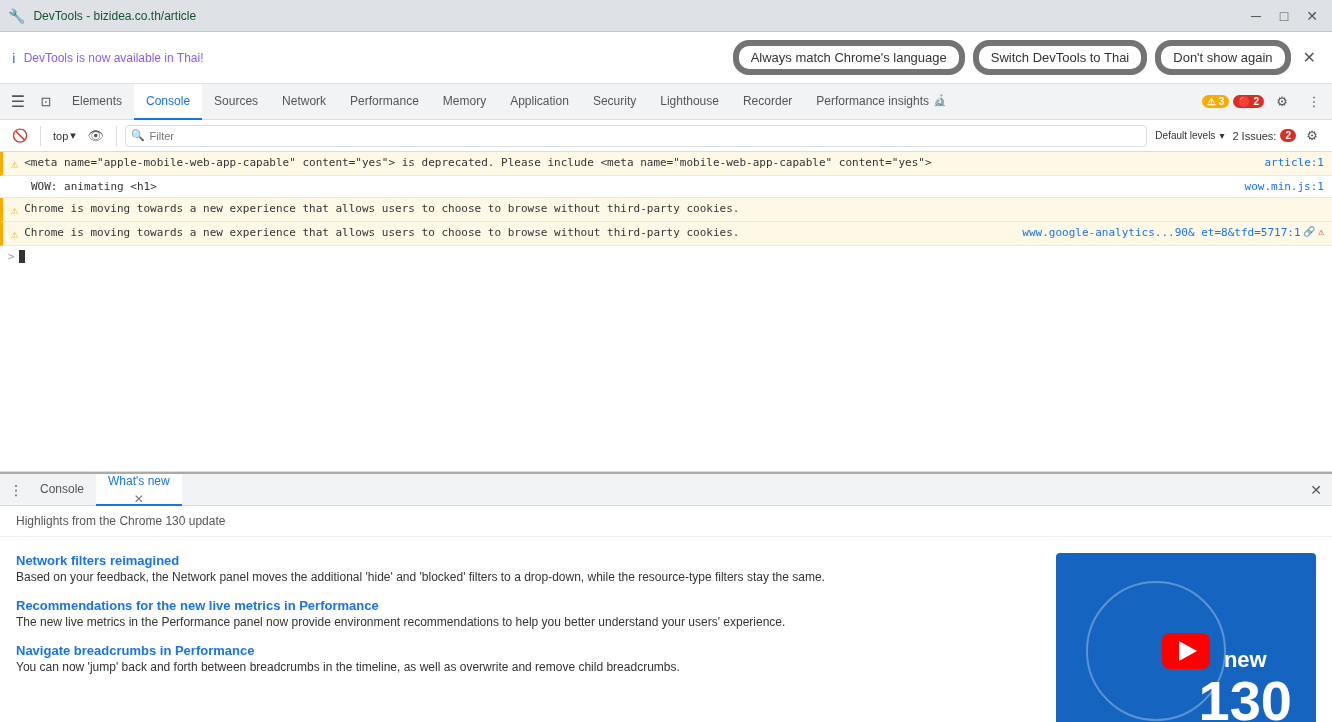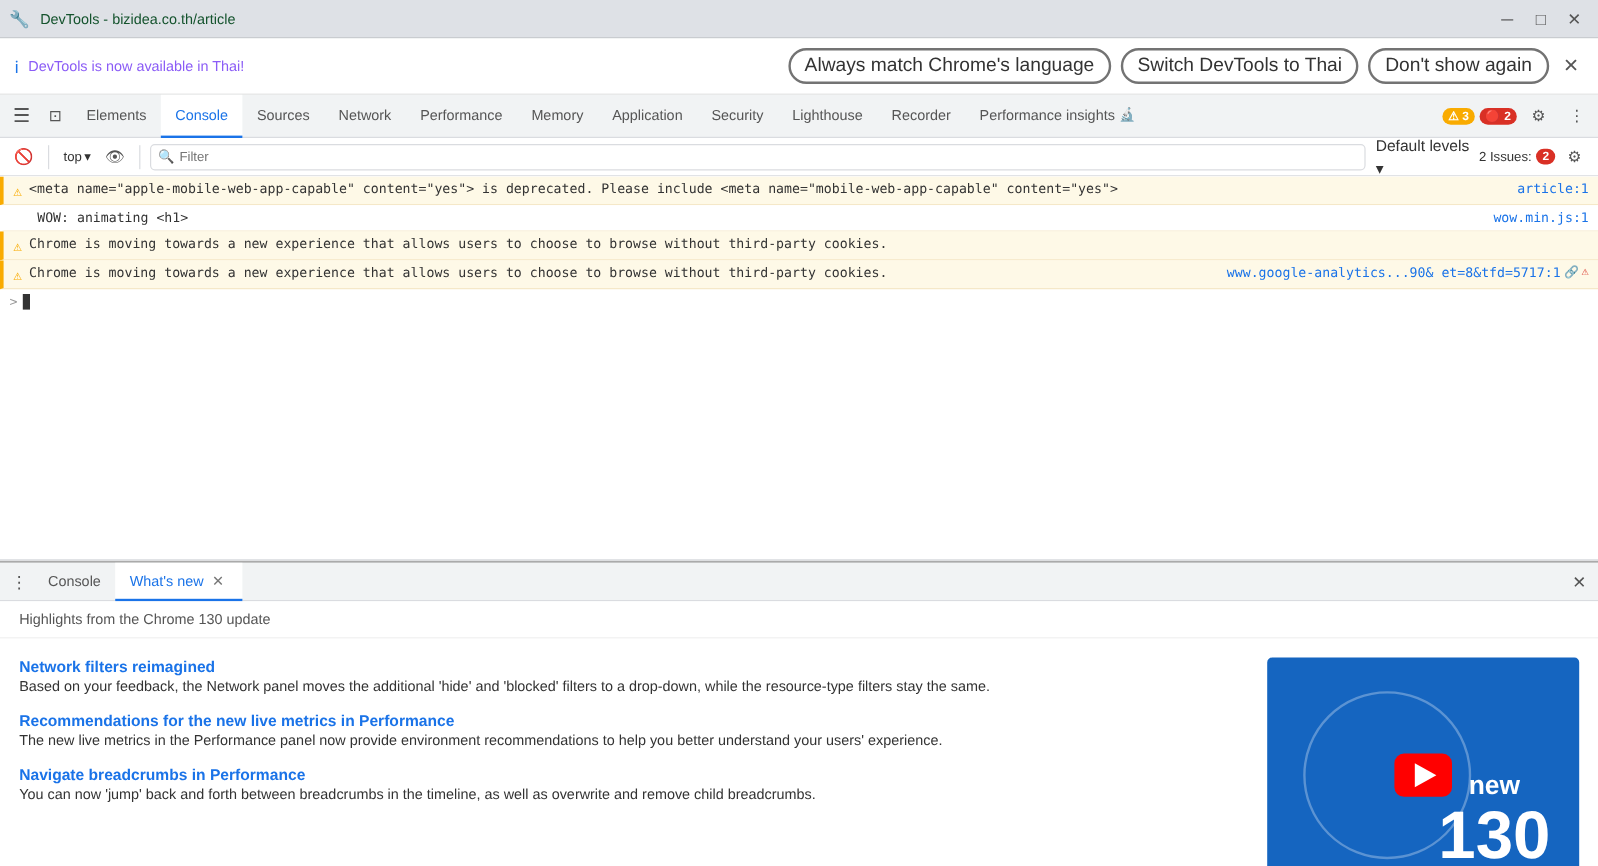--- a/index.html
+++ b/index.html
@@ -15,22 +15,22 @@
     .title-bar-btn { width: 24px; height: 24px; border: none; background: transparent; cursor: pointer; display: flex; align-items: center; justify-content: center; font-size: 14px; color: #555; border-radius: 3px; }
 
     
     .notification-bar {
       display: flex; align-items: center; padding: 8px 12px; background: #fff;
       border-bottom: 1px solid #e0e0e0; gap: 8px; font-size: 12px;
     }
     .notification-icon { color: #1a73e8; font-size: 14px; }
     .notification-text { flex: 1; color: #8b5cf6; }
     .notif-btn {
-      border: 2px solid #737373; background: #fff; padding: 4px 12px;
-      border-radius: 16px; cursor: pointer; font-size: 16px; color: #333;
+      border: 6px solid #737373; background: #fff; padding: 4px 12px;
+      border-radius: 16px; cursor: pointer; font-size: 13px; color: #333;
       white-space: nowrap;
     }
     .notif-close { background: none; border: none; cursor: pointer; font-size: 16px; color: #555; padding: 0 4px; }
 
     
     .tabs-bar {
       display: flex; align-items: center; background: #f1f3f4;
       border-bottom: 1px solid #dadce0; height: 36px; padding: 0 4px;
     }
     .devtools-tab {
@@ -54,21 +54,21 @@
       display: flex; align-items: center; border: none; background: transparent;
       cursor: pointer; font-size: 11px; color: #333; padding: 2px 4px; border-radius: 3px;
     }
     .divider { width: 1px; height: 20px; background: #dadce0; margin: 0 4px; }
     .filter-area {
       display: flex; align-items: center; flex: 1; border: 1px solid #dadce0;
       border-radius: 4px; height: 22px; padding: 0 6px; gap: 4px; background: #fff;
     }
     .filter-icon { color: #777; font-size: 11px; }
     .filter-input { border: none; outline: none; font-size: 11px; flex: 1; background: transparent; }
-    .levels-area { display: flex; align-items: flex-start; gap: 4px; margin-left: 4px; font-size: 13px; color: #333; flex-direction: column; }
+    .levels-area { display: flex; align-items: flex-start; gap: 4px; margin-left: 4px; font-size: 10px; color: #333; }
     .issues-area { display: flex; align-items: center; gap: 4px; margin-left: 4px; font-size: 11px; color: #333; }
 
     
     .console-content {
       background: #fff; overflow-y: auto; flex: 1;
       border-bottom: 1px solid #dadce0;
     }
     .console-row {
       display: flex; align-items: flex-start; padding: 4px 8px;
       border-bottom: 1px solid #f5e8c8; min-height: 22px;
@@ -87,21 +87,21 @@
     .bottom-panel { display: flex; flex-direction: column; height: 370px; border-top: 2px solid #aaa; }
     .bottom-tabs-bar {
       display: flex; align-items: center; background: #f1f3f4; height: 32px;
       padding: 0 4px; border-bottom: 1px solid #dadce0;
     }
     .bottom-tab {
       display: flex; align-items: center; gap: 4px; padding: 0 12px;
       height: 32px; cursor: pointer; font-size: 12px; color: #555;
       border-bottom: 2px solid transparent;
     }
-    .bottom-tab.active { color: #1a73e8; border-bottom: 2px solid #1a73e8; background: #fff; }
+    .bottom-tab.active { color: #1a73e8; border-bottom: 2px solid #1a73e8; background: #fff; flex-direction: column; }
     .tab-close-btn { background: none; border: none; cursor: pointer; color: #777; font-size: 12px; width: 16px; height: 16px; display: flex; align-items: center; justify-content: center; border-radius: 50%; }
     .panel-close-btn { margin-left: auto; width: 24px; height: 24px; border: none; background: transparent; cursor: pointer; display: flex; align-items: center; justify-content: center; font-size: 14px; color: #555; border-radius: 3px; }
     .bottom-menu-btn { width: 24px; height: 24px; border: none; background: transparent; cursor: pointer; display: flex; align-items: center; justify-content: center; font-size: 14px; color: #555; border-radius: 3px; }
 
     
     .whats-new-content { flex: 1; overflow-y: auto; display: flex; flex-direction: column; }
     .whats-new-header {
       padding: 8px 16px; font-size: 12px; color: #555; background: #fff;
       border-bottom: 1px solid #f0f0f0;
     }

